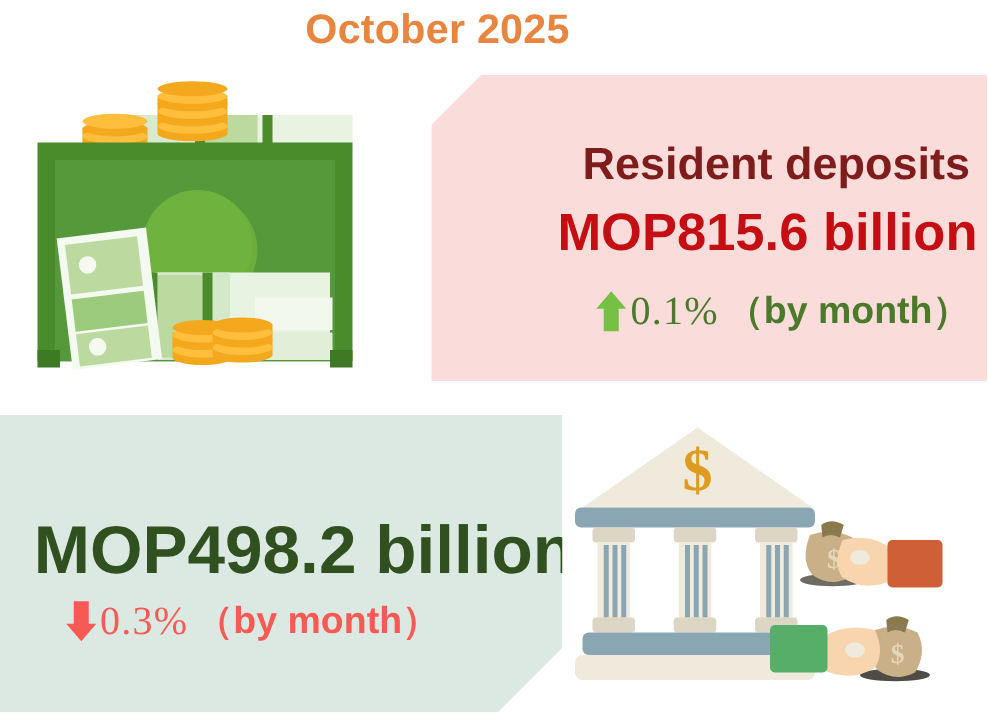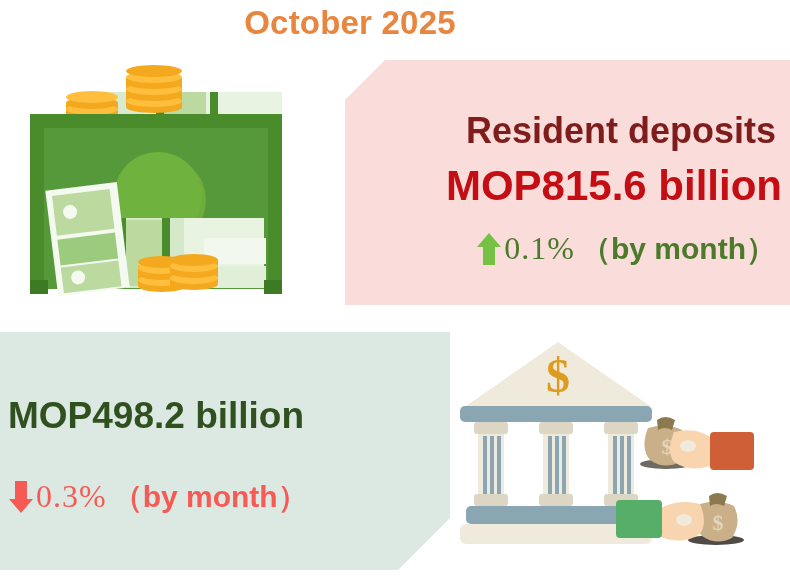--- a/index.html
+++ b/index.html
@@ -55,26 +55,28 @@
 
   .label-line {
     font-weight: bold;
     line-height: 1.05;
     white-space: nowrap;
   }
   .value-line {
     font-weight: bold;
     line-height: 1.05;
     white-space: nowrap;
+    padding-left: 19px;
   }
   .delta-line {
     line-height: 1.05;
     white-space: nowrap;
     display: flex;
     align-items: center;
+    padding-left: 44px;
   }
 
   
   .dep-label {
     position: absolute;
     left: 0; right: 14px;
     top: 52px;
     text-align: right;
     font-size: 36px;
     color: #7f1d1d;
@@ -114,23 +116,23 @@
     position: absolute;
     left: 14px; right: 0;
     top: 28px;
     text-align: left;
     font-size: 36px;
     color: #3e7029;
   }
   .loan-value {
     position: absolute;
     left: 8px; right: 0;
-    top: 65px;
-    text-align: left;
-    font-size: 37px;
+    top: 80px;
+    text-align: right;
+    font-size: 54px;
     color: #31501f;
   }
   .loan-delta {
     position: absolute;
     left: 8px; right: 0;
     top: 148px;
     display: flex;
     justify-content: flex-start;
     align-items: center;
     gap: 2px;

